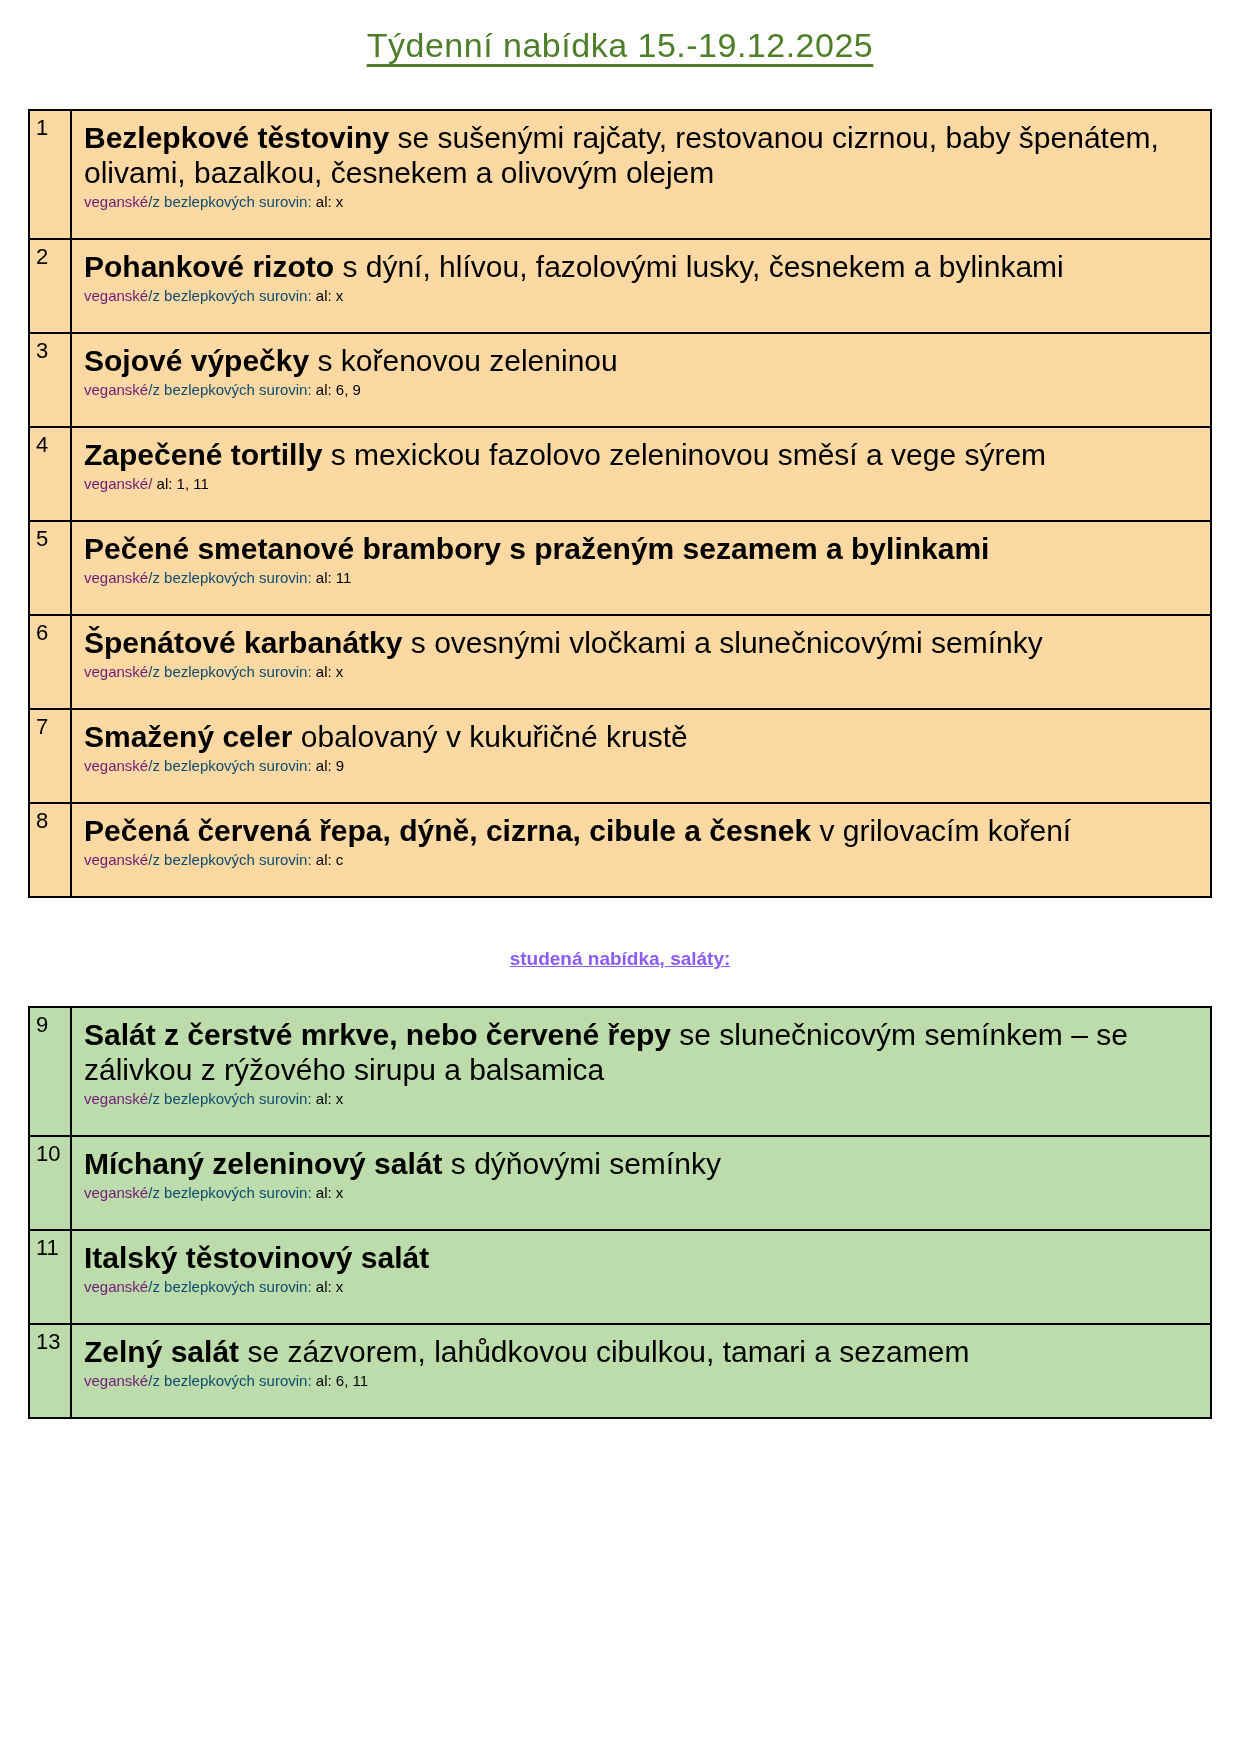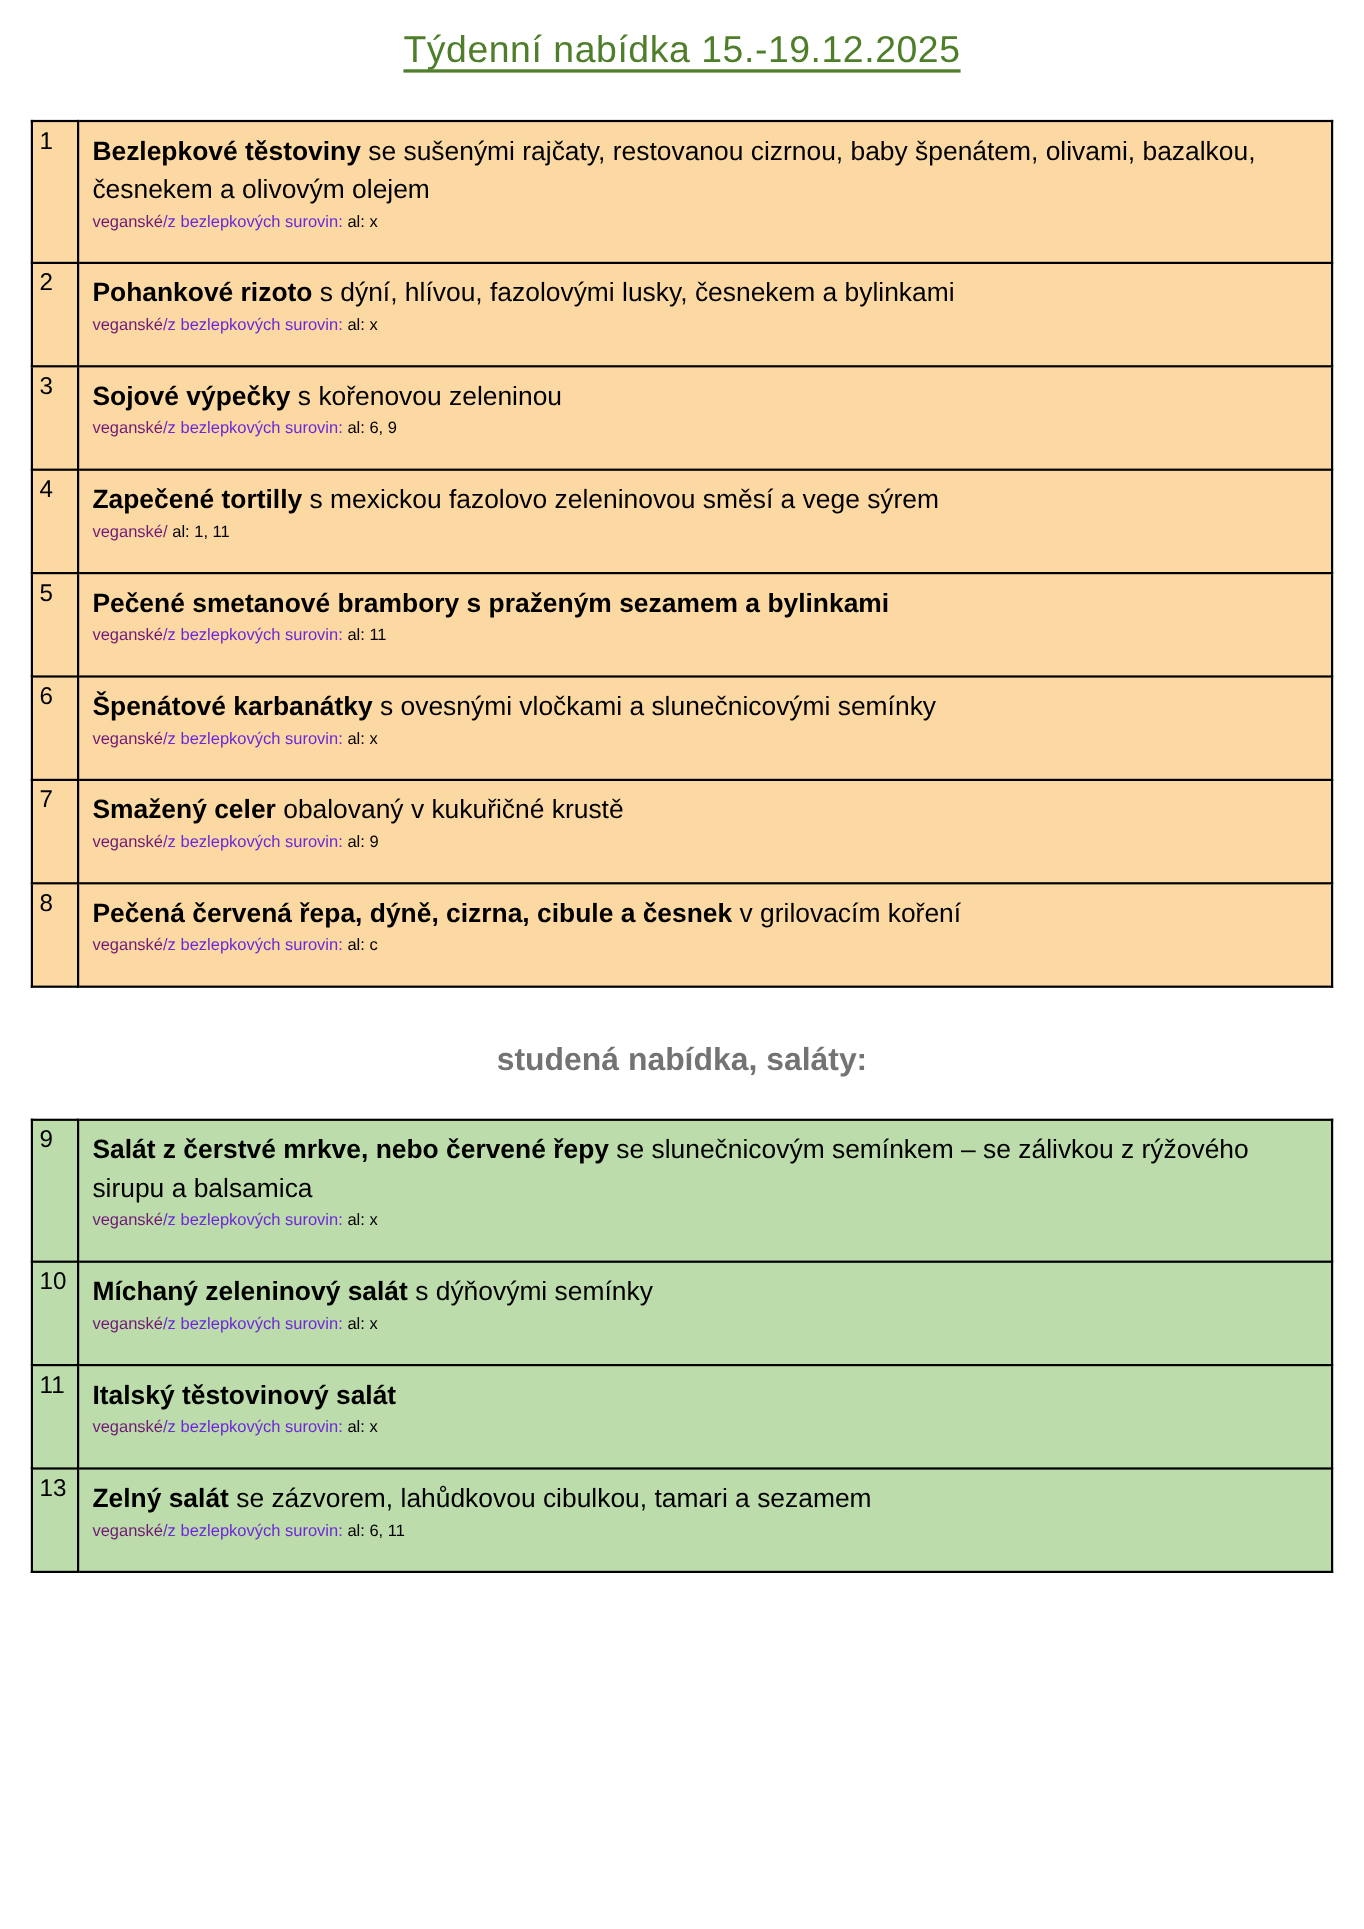--- a/index.html
+++ b/index.html
@@ -36,39 +36,40 @@
     font-size:22px;
     padding:4px 2px 0 6px;
     line-height:26px;
   }
   table.menu td.dish{
     padding:9px 14px 26px 12px;
   }
   table.hot td{background:#fcd9a3;}
   table.cold td{background:#bddcab;}
   .dish-line{
-    font-size:24px;
+    font-size:30px;
     line-height:35px;
     margin:0;
   }
   .dish-name{font-weight:bold;}
   .al-line{
     font-size:15px;
     line-height:20px;
     margin-top:2px;
   }
   .veg-green{color:#701a75;}
-  .veg-teal{color:#6d28d9;}
+  .veg-teal{color:#0c4a6e;}
   .al-val{color:#000000;}
   .section-heading{
     text-align:center;
-    font-size:29px;
+    font-size:19px;
     font-weight:bold;
-    color:#737373;
+    color:#8b5cf6;
     margin:50px 0 36px 0;
+    text-decoration:underline;
   }
 </style>
 </head>
 <body>
 
 <div class="page">
 
   <h1 class="doc-title">Týdenní nabídka 15.-19.12.2025</h1>
 
   <table class="menu hot">

